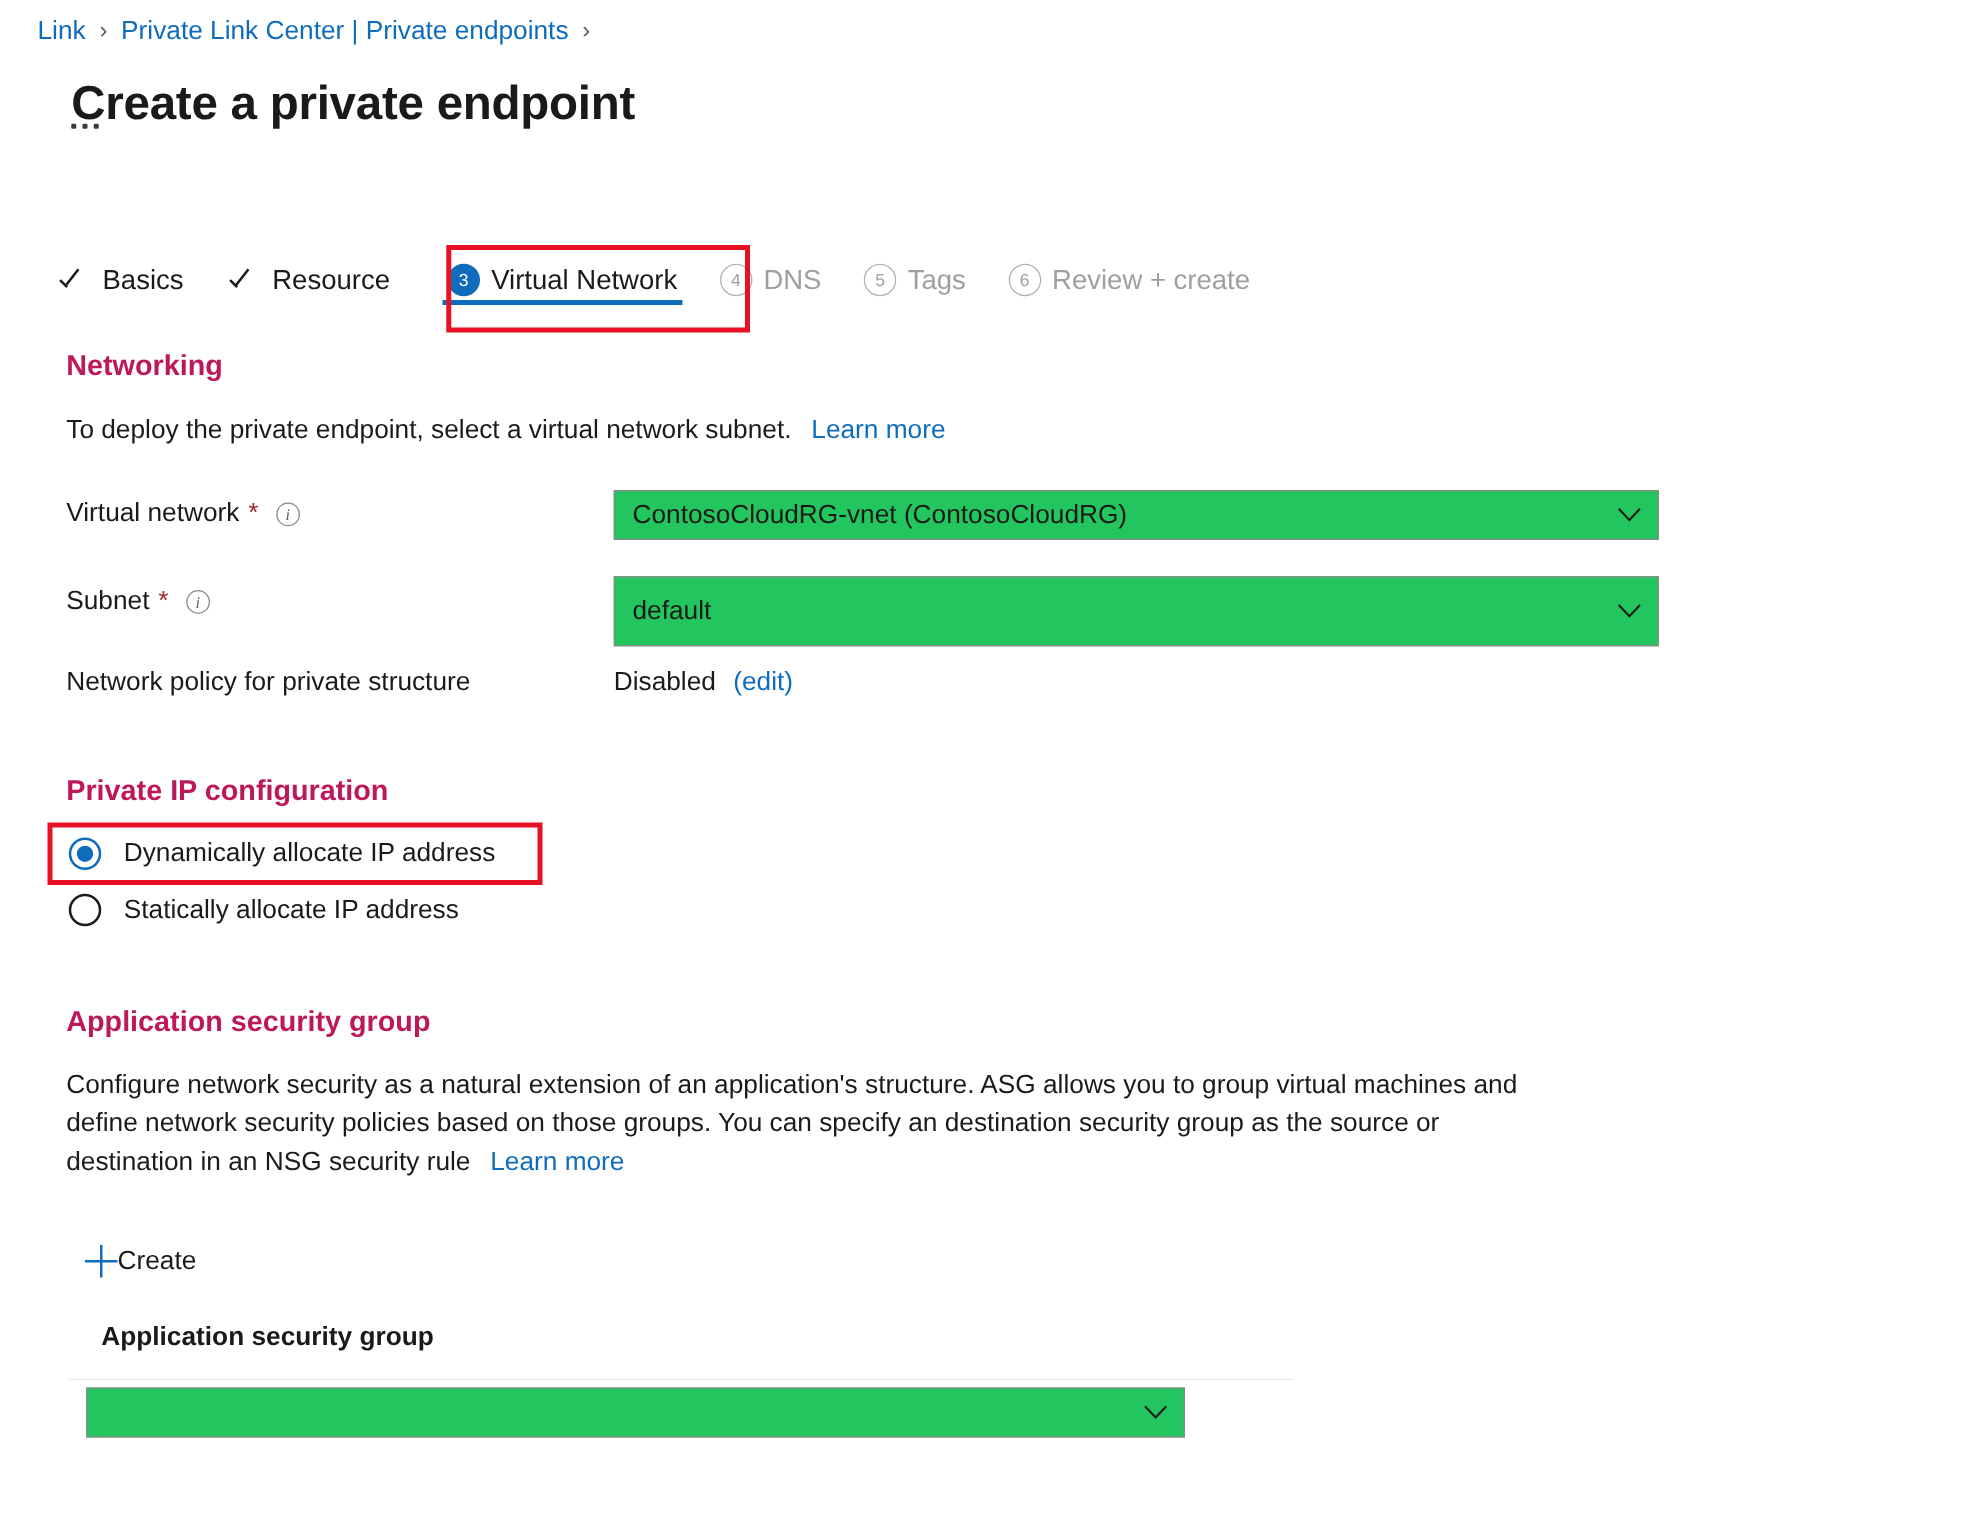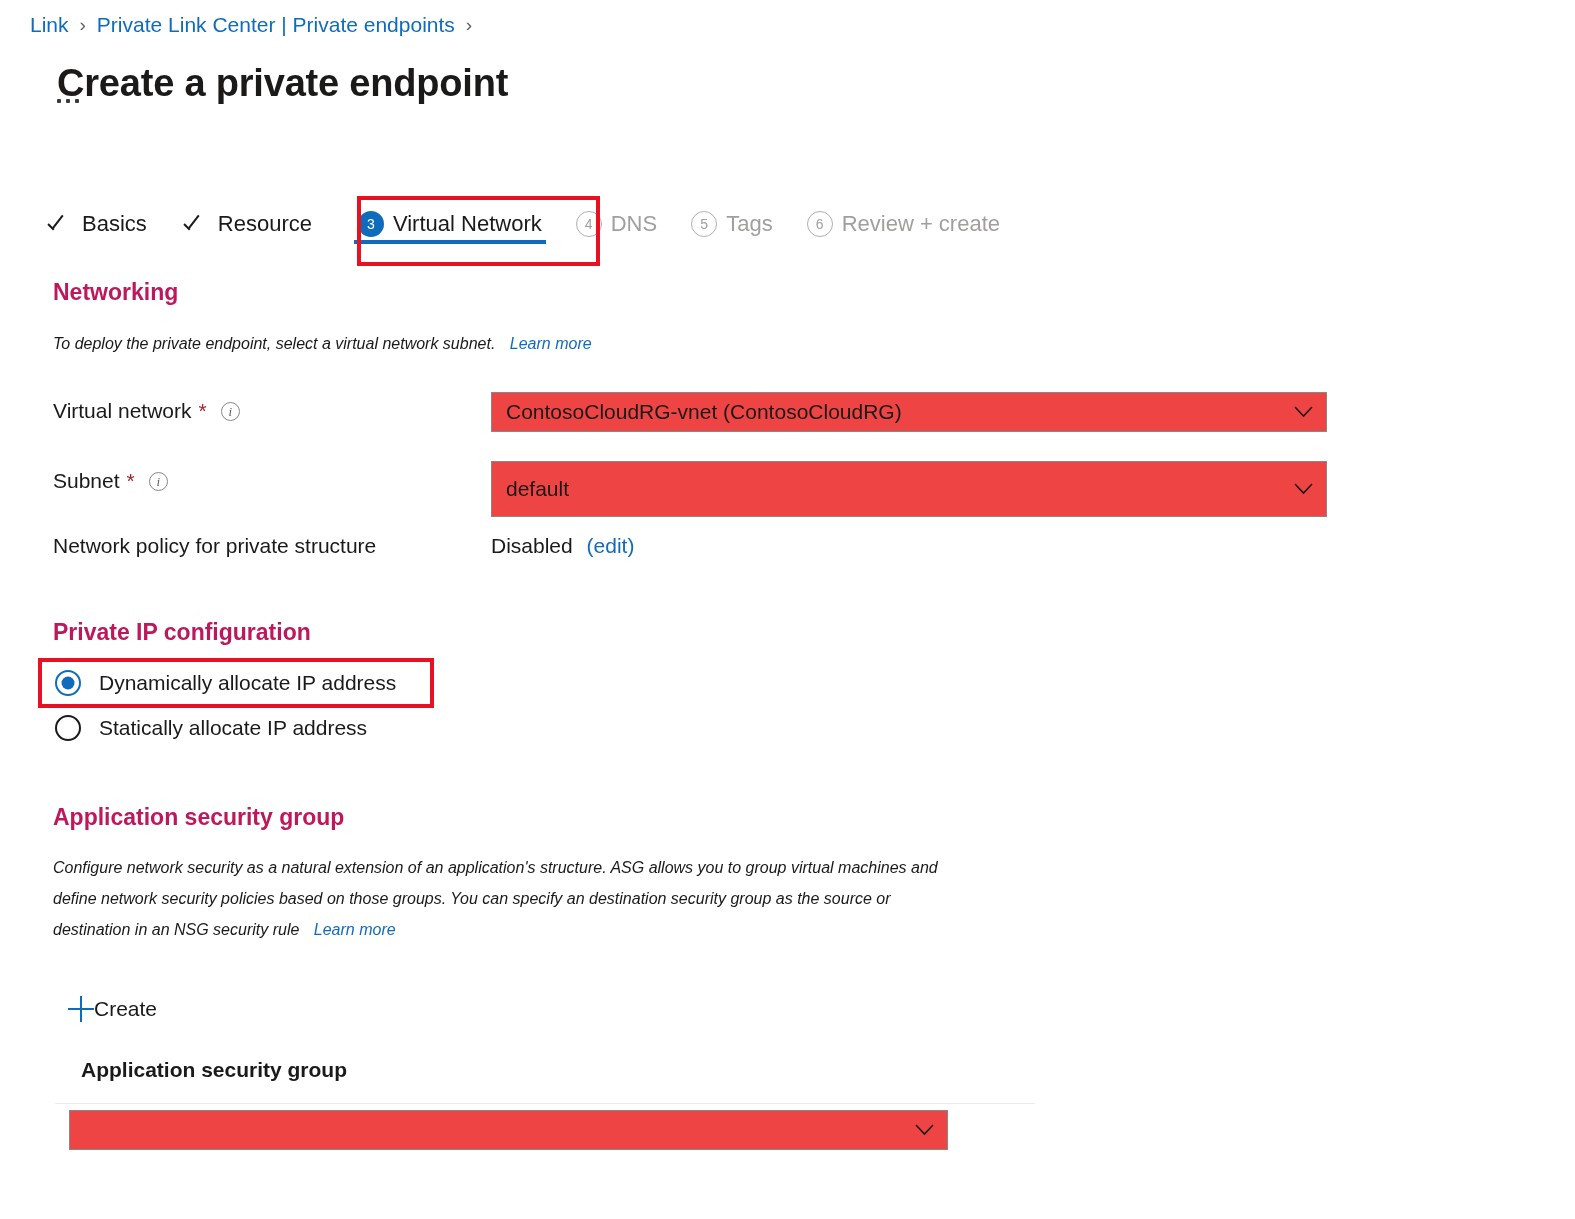--- a/index.html
+++ b/index.html
@@ -130,24 +130,23 @@
   .sec-head {
     position: absolute;
     left: 53px;
     font-size: 23px;
     font-weight: 600;
     color: #be185d;
   }
   .body-text {
     position: absolute;
     left: 53px;
-    font-size: 16px;
+    font-size: 21px;
     color: #1b1a19;
     line-height: 31px;
-    font-style: italic;
   }
   .link { color: #0f6cbd; cursor: pointer; }
 
   
   .field-label {
     position: absolute;
     left: 53px;
     display: flex; align-items: center;
     font-size: 21px;
     color: #1b1a19;
@@ -164,21 +163,21 @@
     font-style: italic;
     font-family: "Liberation Serif", serif;
     margin-left: 14px;
     cursor: pointer;
     line-height: 1;
   }
 
   .dropdown {
     position: absolute;
     border: 1px solid #8a8886;
-    background: #ef4444;
+    background: #22c55e;
     display: flex; align-items: center;
     cursor: pointer;
   }
   .dd-value {
     flex: 1;
     padding-left: 14px;
     font-size: 21px;
     color: #1b1a19;
     white-space: nowrap; overflow: hidden;
   }

